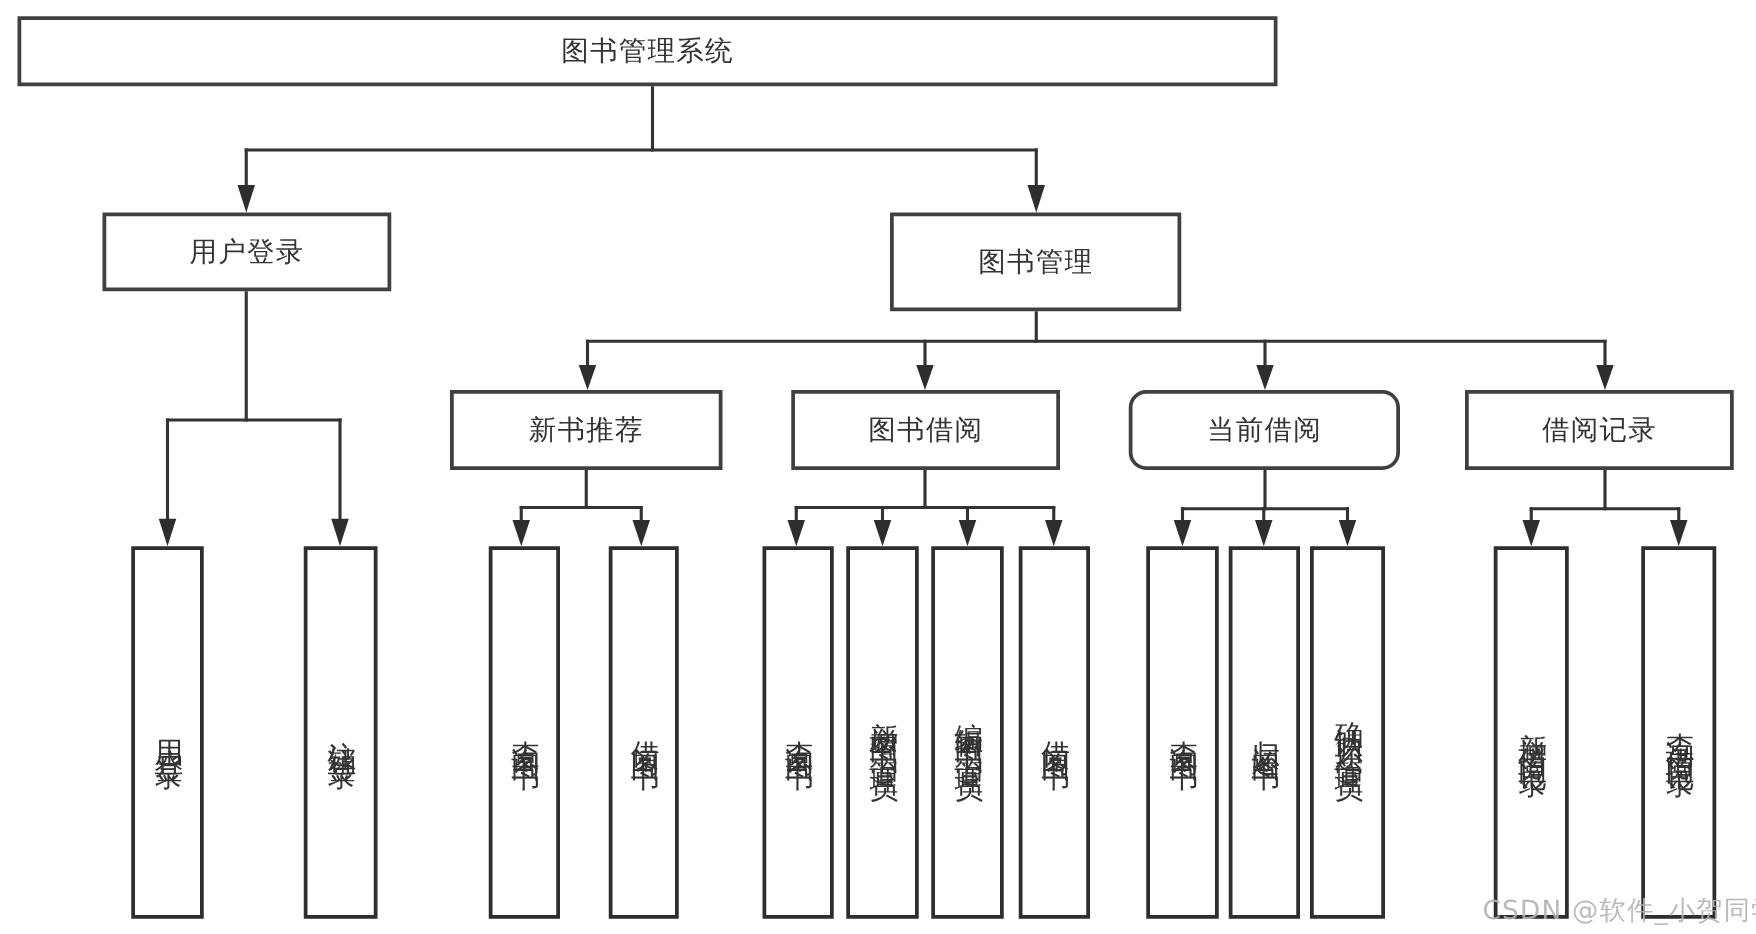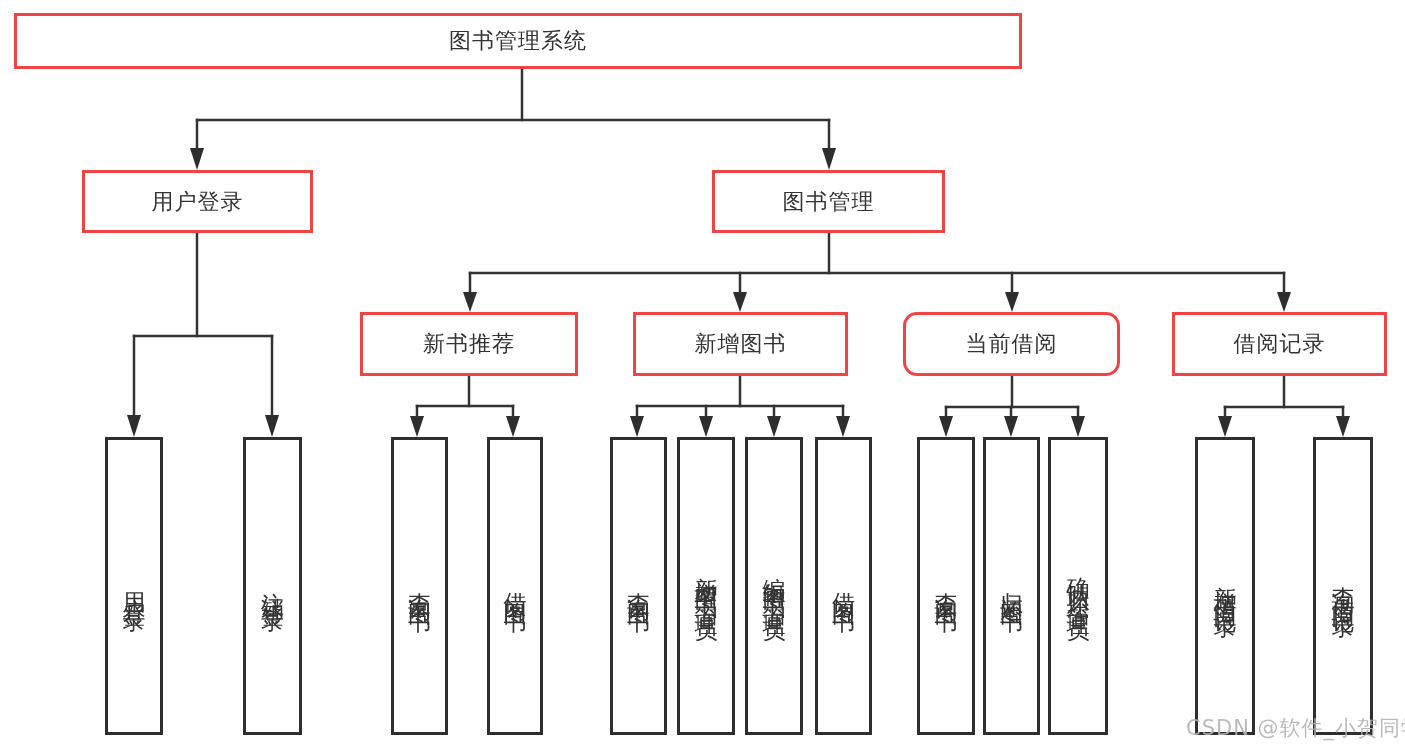--- a/index.html
+++ b/index.html
@@ -17,21 +17,21 @@
   }
   #wires {
     position: absolute;
     left: 0; top: 0;
     width: 1405px; height: 747px;
     pointer-events: none;
   }
   .node {
     position: absolute;
     box-sizing: border-box;
-    border: 3px solid #ef4444;
+    border: 3px solid #404040;
     background: #ffffff;
     display: flex;
     align-items: center;
     justify-content: center;
     color: #333333;
     font-size: 22px;
     letter-spacing: 1px;
     white-space: nowrap;
     z-index: 2;
   }
@@ -152,29 +152,29 @@
     </g>
   </svg>
 
   <div class="node" style="left:14px; top:13px; width:1008px; height:56px;">
     <span>图书管理系统</span>
   </div>
 
   <div class="node" style="left:82px; top:170px; width:231px; height:63px;">
     <span>用户登录</span>
   </div>
-  <div class="node" style="left:712px; top:170px; width:233px; height:63px;">
+  <div class="node" style="left:712px; top:170px; width:233px; height:79px;">
     <span>图书管理</span>
   </div>
 
   <div class="node" style="left:360px; top:312px; width:218px; height:64px;">
     <span>新书推荐</span>
   </div>
   <div class="node" style="left:633px; top:312px; width:215px; height:64px;">
-    <span>新增图书</span>
+    <span>图书借阅</span>
   </div>
   <div class="node" style="left:903px; top:312px; width:217px; height:64px;border-radius:14px;">
     <span>当前借阅</span>
   </div>
   <div class="node" style="left:1172px; top:312px; width:215px; height:64px;">
     <span>借阅记录</span>
   </div>
 
   <div class="vnode" style="left:105px; top:437px; width:58px; height:298px;">
     <span>用户登录</span>

